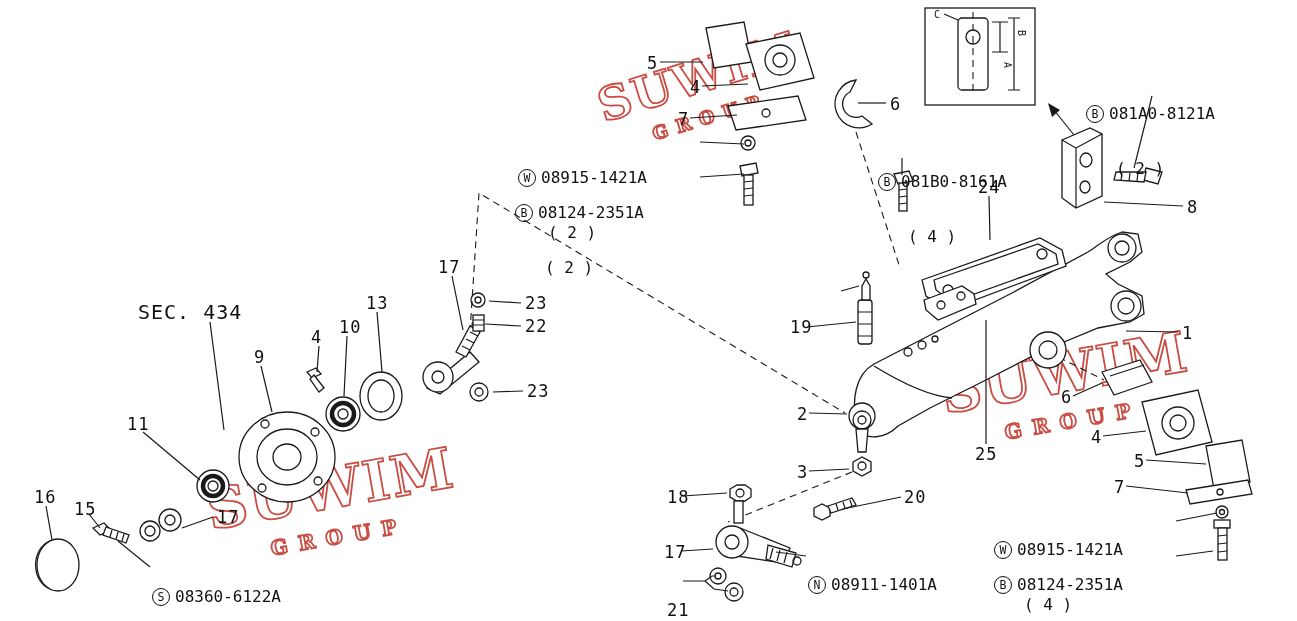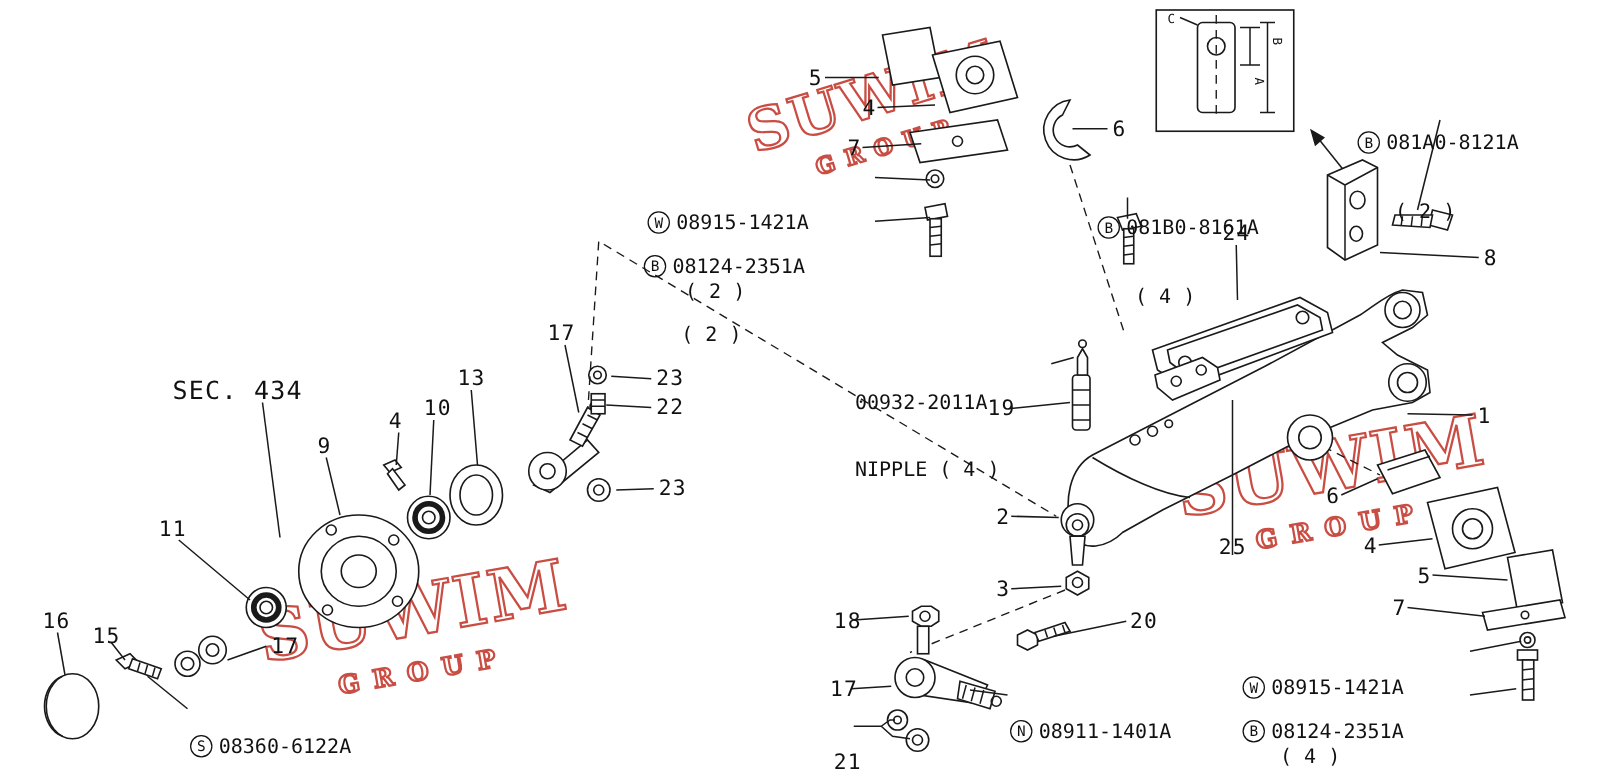--- a/index.html
+++ b/index.html
@@ -290,21 +290,21 @@
   <div class="n" style="left:527px;top:381px">23</div>
   <div class="n" style="left:790px;top:317px">19</div>
   <div class="n" style="left:1182px;top:323px">1</div>
   <div class="n" style="left:127px;top:414px">11</div>
   <div class="n" style="left:797px;top:404px">2</div>
   <div class="n" style="left:1061px;top:387px">6</div>
   <div class="n" style="left:1091px;top:427px">4</div>
   <div class="n" style="left:1134px;top:451px">5</div>
   <div class="n" style="left:1114px;top:477px">7</div>
   <div class="n" style="left:797px;top:462px">3</div>
-  <div class="n" style="left:975px;top:428px">25</div>
+  <div class="n" style="left:975px;top:444px">25</div>
   <div class="n" style="left:34px;top:487px">16</div>
   <div class="n" style="left:74px;top:499px">15</div>
   <div class="n" style="left:217px;top:507px">17</div>
   <div class="n" style="left:667px;top:487px">18</div>
   <div class="n" style="left:904px;top:487px">20</div>
   <div class="n" style="left:664px;top:542px">17</div>
   <div class="n" style="left:667px;top:600px">21</div>
 
   <div class="pn" style="left:518px;top:133px">
     <div class="l1"><span class="circ">W</span><span>08915-1421A</span></div>
@@ -332,18 +332,14 @@
   </div>
   <div class="pn" style="left:994px;top:505px">
     <div class="l1"><span class="circ">W</span><span>08915-1421A</span></div>
     <div class="l2">( 4 )</div>
   </div>
   <div class="pn" style="left:994px;top:540px">
     <div class="l1"><span class="circ">B</span><span>08124-2351A</span></div>
     
   </div>
 
-  <div class="pn" style="left:684px;top:277px">
-    <div>00932-2011A</div>
-    <div>NIPPLE ( 4 )</div>
-  </div>
 
 </div>
 
 </body></html>

